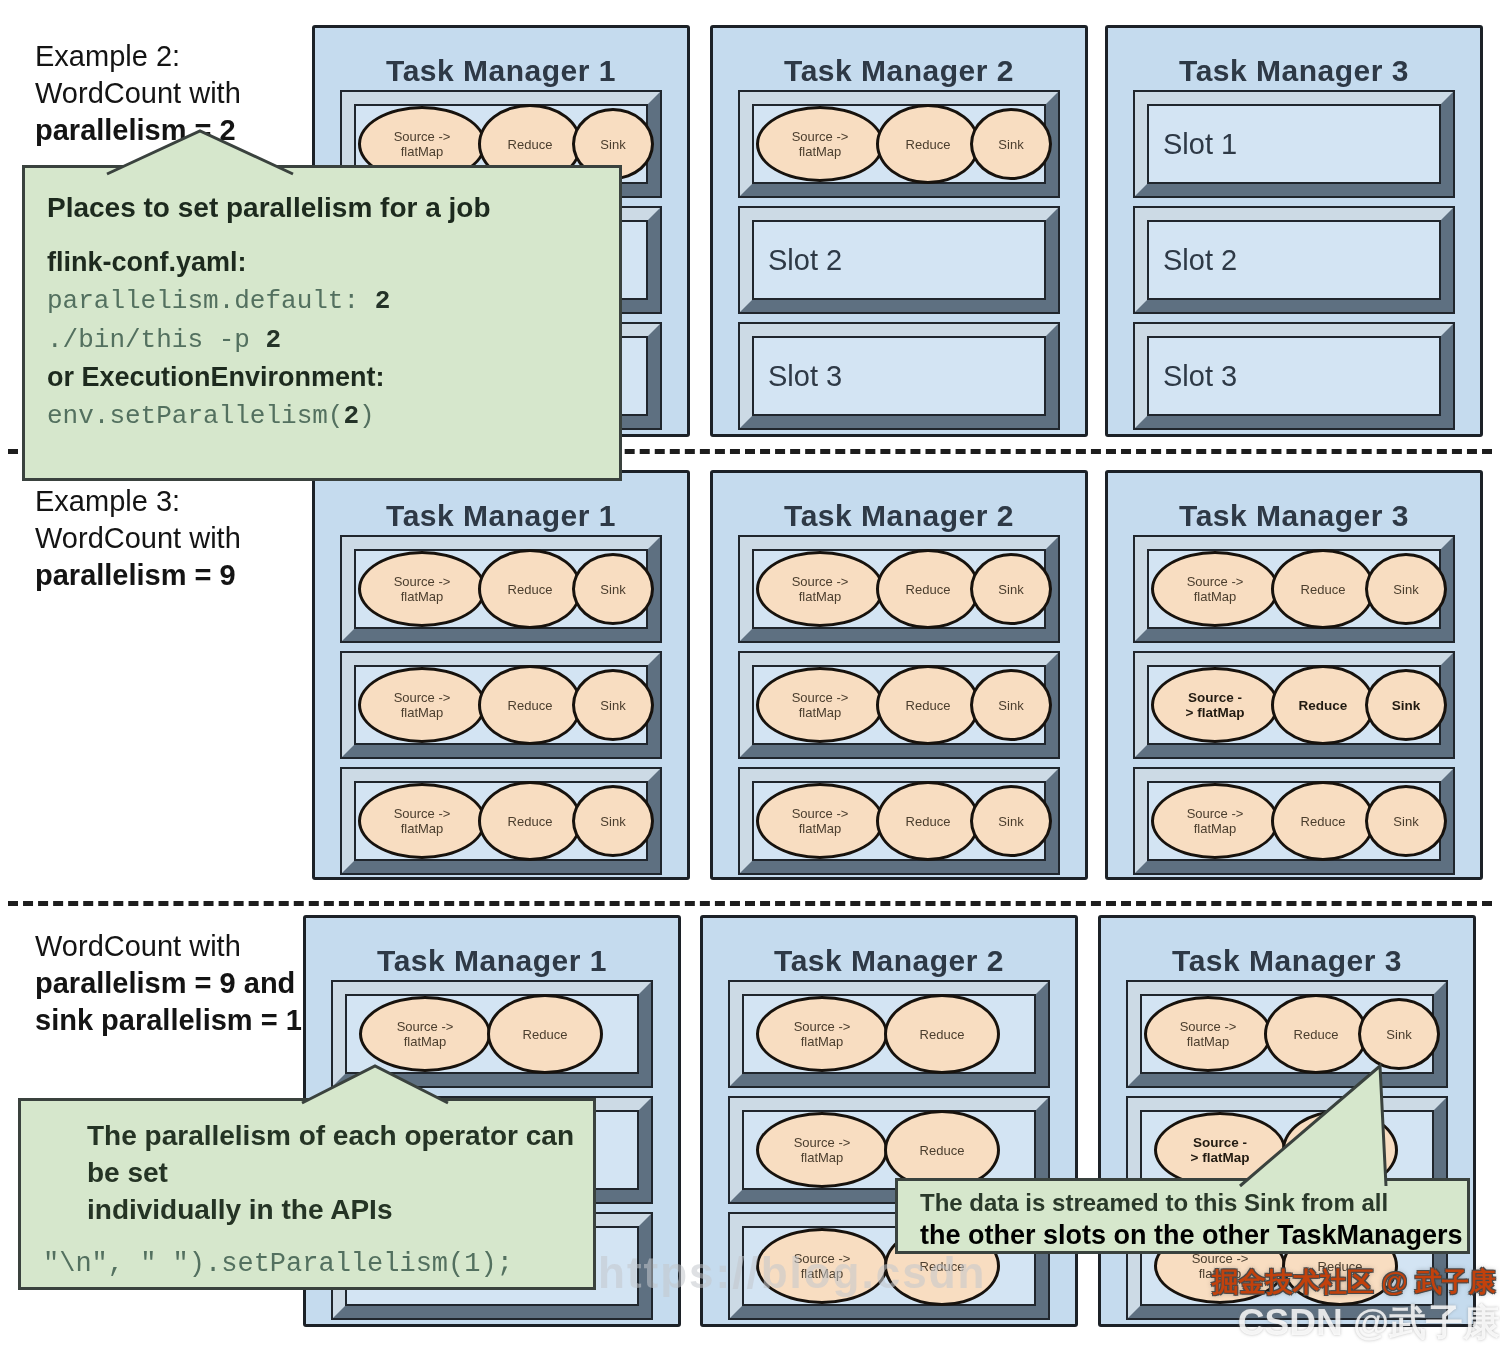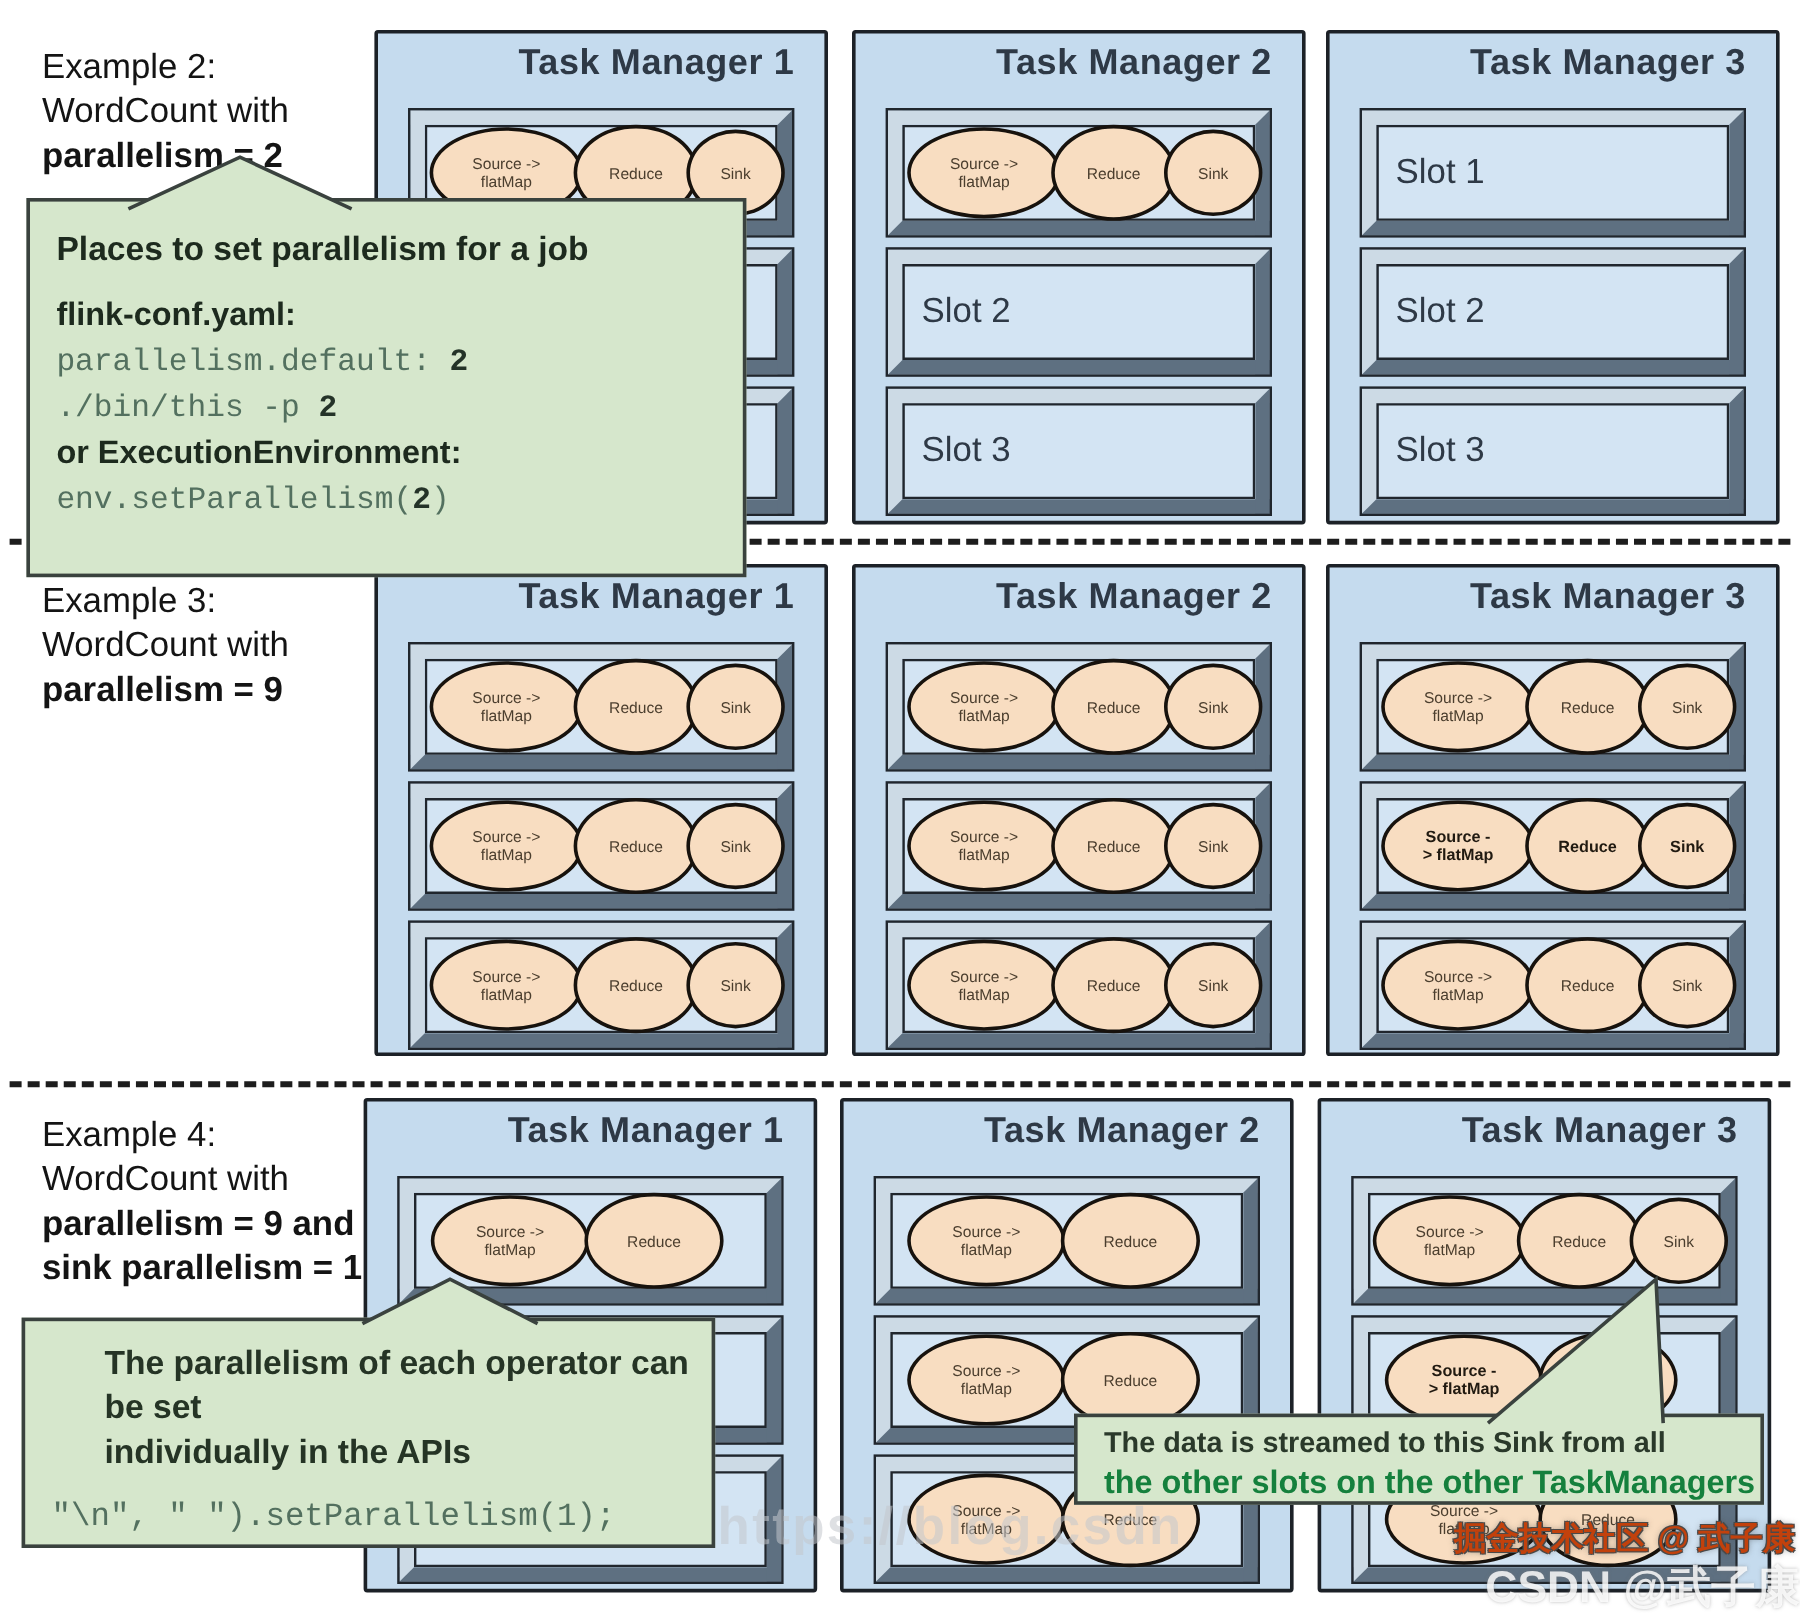--- a/index.html
+++ b/index.html
@@ -8,22 +8,22 @@
     background:#ffffff;
     font-family:"Liberation Sans", sans-serif;
   }
   .dash{position:absolute; left:8px; width:1484px; height:0; border-top:5px dashed #1d1d1d; z-index:1;}
   
   .tm{
     position:absolute; background:#c5dbee; border:3px solid #1c2127; border-radius:3px;
     box-sizing:border-box; z-index:2;
   }
   .tm-title{
-    position:absolute; top:8px; left:0; width:100%; text-align:center;
-    font-size:30px; font-weight:bold; color:#2e3946; letter-spacing:0.5px;margin-left:46px;
+    position:absolute; top:26px; left:0; width:100%; text-align:center;
+    font-size:30px; font-weight:bold; color:#2e3946; letter-spacing:0.5px;
   }
   .slot-frame{
     position:absolute; left:27px; width:318px; height:104px; box-sizing:border-box;
     border:12px solid; border-color:#ccdae5 #5e7081 #5e7081 #ccdae5;
     outline:2px solid #20262d; background:#8ea4b6;
   }
   .slot-inner{
     position:absolute; left:0; top:0; width:100%; height:100%;
     background:#d3e4f3; box-shadow: inset 0 0 0 2px #20262d;
   }
@@ -285,21 +285,20 @@
         <div>Example 2:</div>
         <div>WordCount with</div>
         <div class="b">parallelism = 2</div>
       </div>
       <div class="ex-label" style="left: 35px; top: 483px;">
         <div>Example 3:</div>
         <div>WordCount with</div>
         <div class="b">parallelism = 9</div>
       </div>
       <div class="ex-label" style="left: 35px; top: 928px;">
-        <div>Example 4:</div>
         <div>WordCount with</div>
         <div class="b">parallelism = 9 and</div>
         <div class="b">sink parallelism = 1</div>
       </div>
     </div>
 
   <div class="callout" id="callout1" style="left:22px; top:165px; width:600px; height:316px;">
     <div class="co-title">Places to set parallelism for a job</div>
     <div class="co-lines" id="co1-lines">
         <div class="co-line"><span class="seg-bold">flink-conf.yaml:</span></div>
@@ -324,21 +323,21 @@
       </div>
   </div>
   <svg class="pointer" style="left:300px; top:1062px;" width="150" height="42">
     <polygon points="2,41 75,4 148,41" fill="#d6e7cc"></polygon>
     <polyline points="2,41 75,4 148,41" fill="none" stroke="#3a423e" stroke-width="3"></polyline>
   </svg>
 
   <div class="callout" id="callout3" style="left:895px; top:1178px; width:575px; height:76px;">
     <div id="co3-lines" style="padding-top:5px;">
         <div class="co-bold-line" style="font-size: 24px; line-height: 33px; color: rgb(42, 57, 42);">The data is streamed to this Sink from all</div>
-        <div class="co-bold-line" style="font-size: 27px; line-height: 33px; color: #15803d;">the other slots on the other TaskManagers</div>
+        <div class="co-bold-line" style="font-size: 27px; line-height: 33px; color: #000000;">the other slots on the other TaskManagers</div>
       </div>
   </div>
   <svg class="pointer" style="left:1232px; top:1056px;" width="165" height="132">
     <polygon points="8,130 148,10 154,130" fill="#d6e7cc"></polygon>
     <polyline points="8,130 148,10 154,130" fill="none" stroke="#3a423e" stroke-width="3"></polyline>
   </svg>
 
   <div class="wm-faint">https://blog.csdn</div>
   <div class="wm-main">掘金技术社区 @ 武子康</div>
   <div class="wm-csdn">CSDN @武子康</div>

